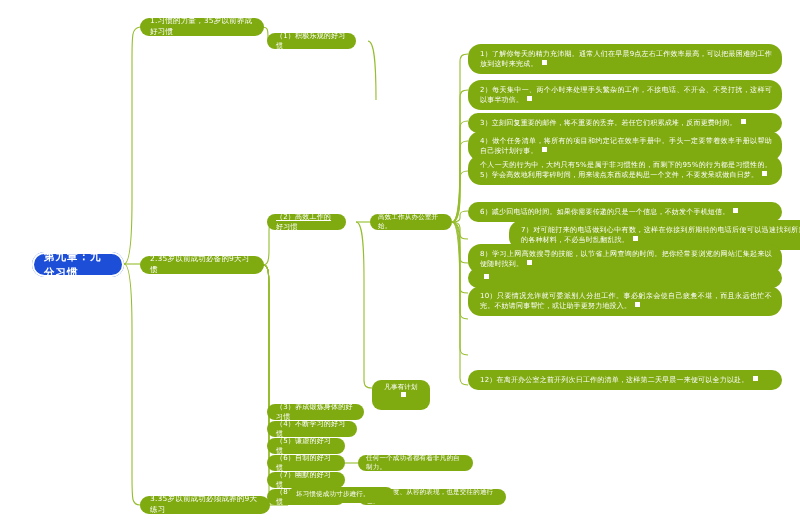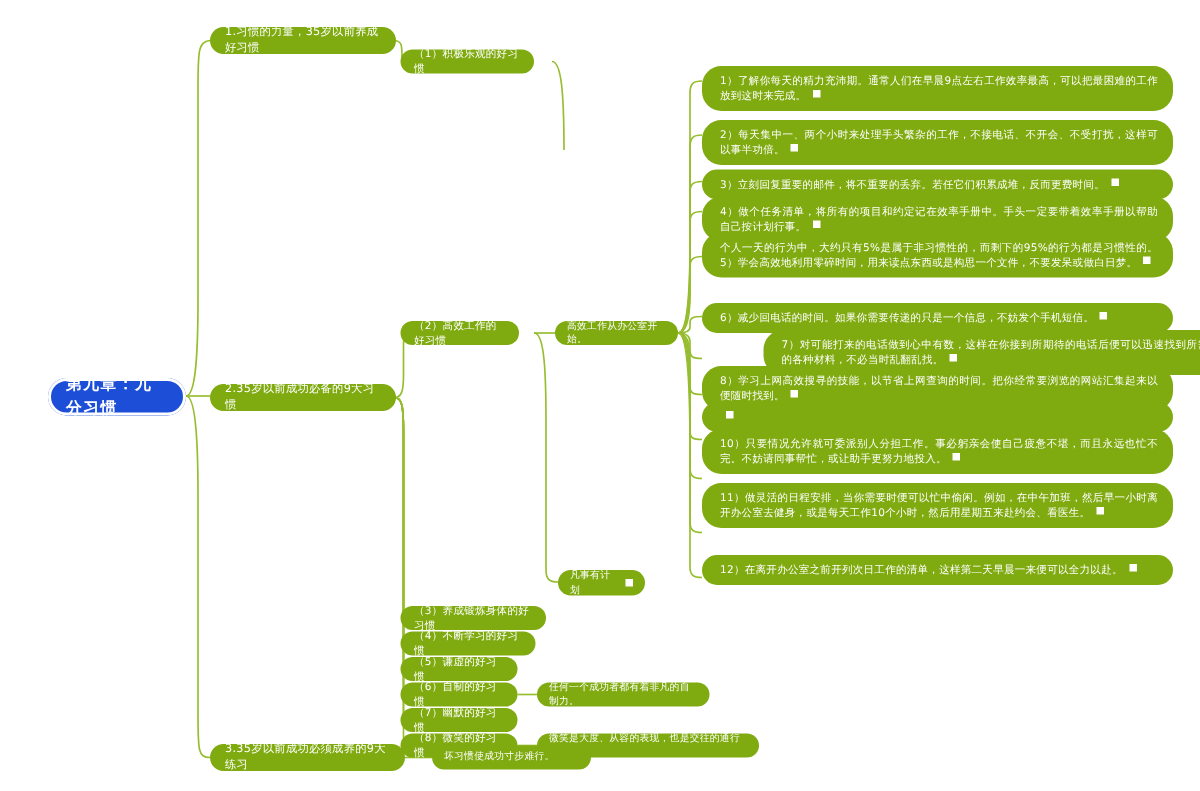--- a/index.html
+++ b/index.html
@@ -128,21 +128,21 @@
   </div>
 
   <div class="node n-l2" style="left:140px; top:496px; width:130px; height:18px;">
     <span>3.35岁以前成功必须成养的9大练习</span>
   </div>
 
   <div class="node n-l3" style="left:267px; top:33px; width:89px; height:16px;">
     <span>（1）积极乐观的好习惯</span>
   </div>
 
-  <div class="node n-l3" style="left:267px; top:214px; width:79px; height:16px;">
+  <div class="node n-l3" style="left:267px; top:214px; width:79px; height:16px;text-decoration:underline;">
     <span>（2）高效工作的好习惯</span>
   </div>
 
   <div class="node n-l3" style="left:267px; top:404px; width:97px; height:16px;">
     <span>（3）养成锻炼身体的好习惯</span>
   </div>
 
   <div class="node n-l3" style="left:267px; top:421px; width:90px; height:16px;">
     <span>（4）不断学习的好习惯</span>
   </div>
@@ -160,34 +160,34 @@
   </div>
 
   <div class="node n-l3" style="left:267px; top:489px; width:78px; height:16px;">
     <span>（8）微笑的好习惯</span>
   </div>
 
   <div class="node n-l4" style="left:370px; top:214px; width:82px; height:16px;">
     <span>高效工作从办公室开始。</span>
   </div>
 
-  <div class="node n-l4" style="left:372px; top:380px; width:58px; height:17px;">
+  <div class="node n-l4" style="left:372px; top:380px; width:58px; height:30px;flex-direction:column;">
     <span>凡事有计划</span>
     <span class="sq"></span>
   </div>
 
   <div class="node n-l4" style="left:358px; top:455px; width:115px; height:16px;">
     <span>任何一个成功者都有着非凡的自制力。</span>
   </div>
 
   <div class="node n-l4" style="left:358px; top:489px; width:148px; height:16px;">
     <span>微笑是大度、从容的表现，也是交往的通行证。</span>
   </div>
 
-  <div class="node n-l4" style="left:288px; top:497px; width:106px; height:16px;">
+  <div class="node n-l4" style="left:288px; top:487px; width:106px; height:16px;">
     <span>坏习惯使成功寸步难行。</span>
   </div>
 
   <div class="node n-leaf multiline" style="left:468px; top:44px; width:314px;">
     <span>1）了解你每天的精力充沛期。通常人们在早晨9点左右工作效率最高，可以把最困难的工作放到这时来完成。</span><span class="sq"></span>
   </div>
 
   <div class="node n-leaf multiline" style="left:468px; top:80px; width:314px;">
     <span>2）每天集中一、两个小时来处理手头繁杂的工作，不接电话、不开会、不受打扰，这样可以事半功倍。</span><span class="sq"></span>
   </div>
@@ -217,21 +217,18 @@
   </div>
 
   <div class="node n-leaf multiline" style="left:468px; top:268px; width:314px;">
     <span class="sq"></span>
   </div>
 
   <div class="node n-leaf multiline" style="left:468px; top:286px; width:314px;">
     <span>10）只要情况允许就可委派别人分担工作。事必躬亲会使自己疲惫不堪，而且永远也忙不完。不妨请同事帮忙，或让助手更努力地投入。</span><span class="sq"></span>
   </div>
 
-  <div class="node n-leaf multiline" style="left:468px; top:322px; width:314px;">
-    <span>11）做灵活的日程安排，当你需要时便可以忙中偷闲。例如，在中午加班，然后早一小时离开办公室去健身，或是每天工作10个小时，然后用星期五来赴约会、看医生。</span><span class="sq"></span>
-  </div>
 
   <div class="node n-leaf multiline" style="left:468px; top:370px; width:314px;">
     <span>12）在离开办公室之前开列次日工作的清单，这样第二天早晨一来便可以全力以赴。</span><span class="sq"></span>
   </div>
 
 </div>
 
 </body></html>

